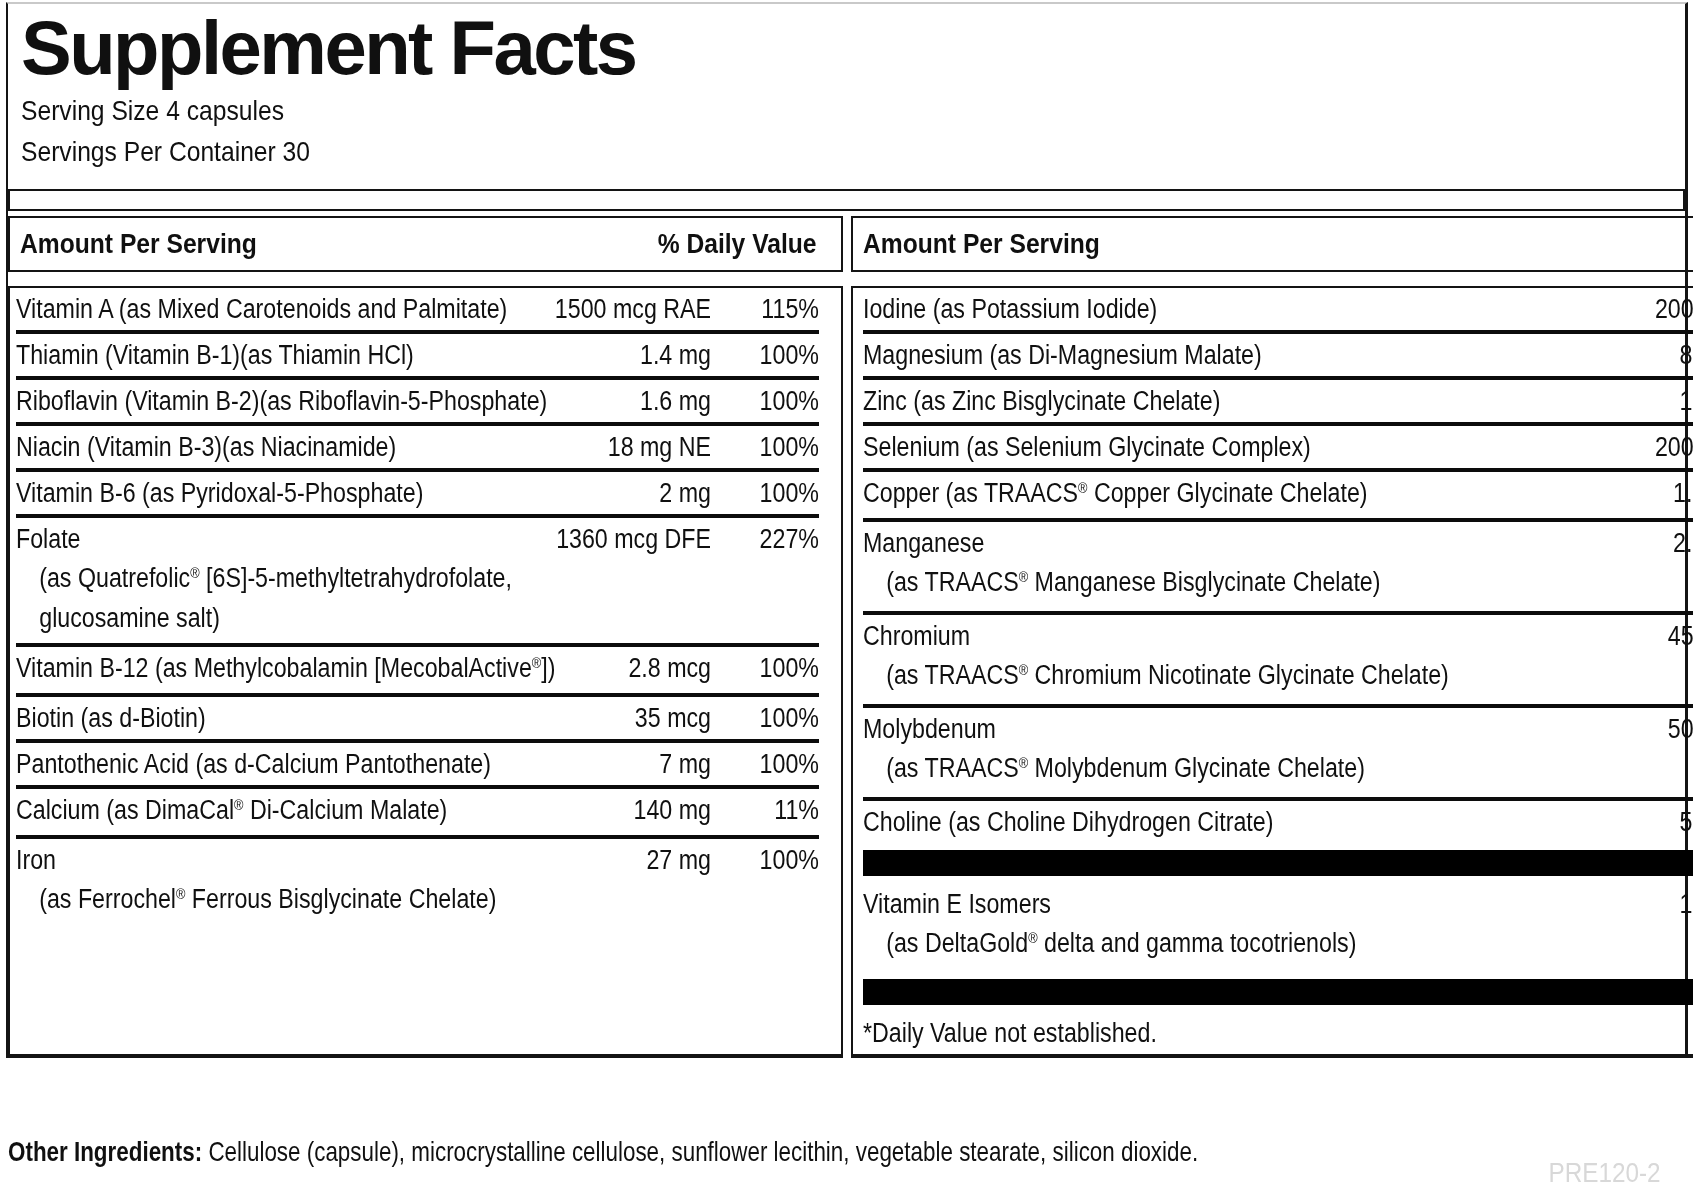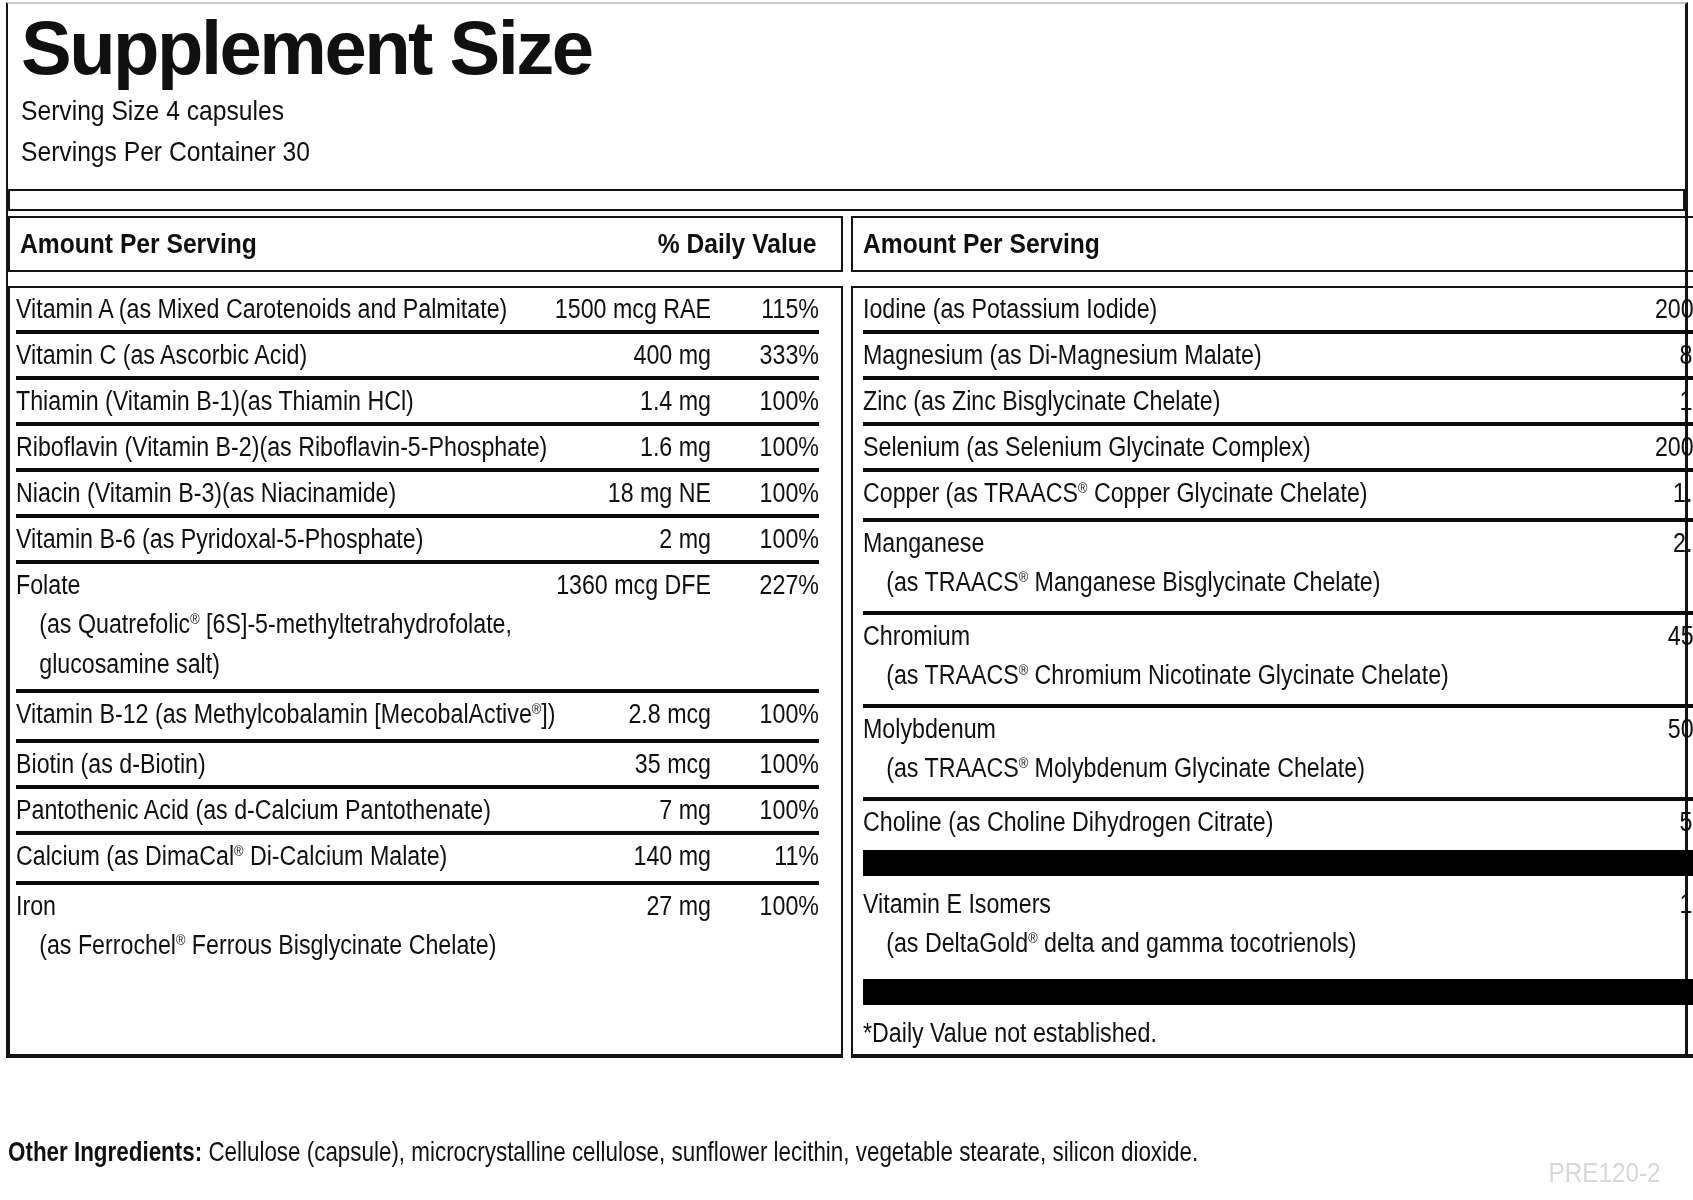--- a/index.html
+++ b/index.html
@@ -71,48 +71,41 @@
   .product-code{
     position:absolute;right:32px;top:1158px;
     font-size:27px;color:#d8d8d8;letter-spacing:0px;
     transform:scaleX(0.9);transform-origin:right center;
   }
 </style>
 </head>
 <body>
 
 <div class="frame">
-  <div class="title">Supplement Size</div>
+  <div class="title">Supplement Facts</div>
   <div class="serving-line">Serving Size 4 capsules</div>
   <div class="serving-line">Servings Per Container 30</div>
   <div class="thin-bar"></div>
 
   <div class="tables">
     <div class="col col-left">
       <div class="hdr-box">
         <span class="hdr-amount">Amount Per Serving</span>
         <span class="hdr-dv">% Daily Value</span>
       </div>
       <div class="rows-box">
           <div class="row">
             <div class="cell name">
               <div class="l1">Vitamin A (as Mixed Carotenoids and Palmitate)</div>
             </div>
             <div class="cell amt">1500 mcg RAE</div>
             <div class="cell dv">115%</div>
           </div>
           <div class="row">
             <div class="cell name">
-              <div class="l1">Vitamin C (as Ascorbic Acid)</div>
-            </div>
-            <div class="cell amt">400 mg</div>
-            <div class="cell dv">333%</div>
-          </div>
-          <div class="row">
-            <div class="cell name">
               <div class="l1">Thiamin (Vitamin B-1)(as Thiamin HCl)</div>
             </div>
             <div class="cell amt">1.4 mg</div>
             <div class="cell dv">100%</div>
           </div>
           <div class="row">
             <div class="cell name">
               <div class="l1">Riboflavin (Vitamin B-2)(as Riboflavin-5-Phosphate)</div>
             </div>
             <div class="cell amt">1.6 mg</div>

